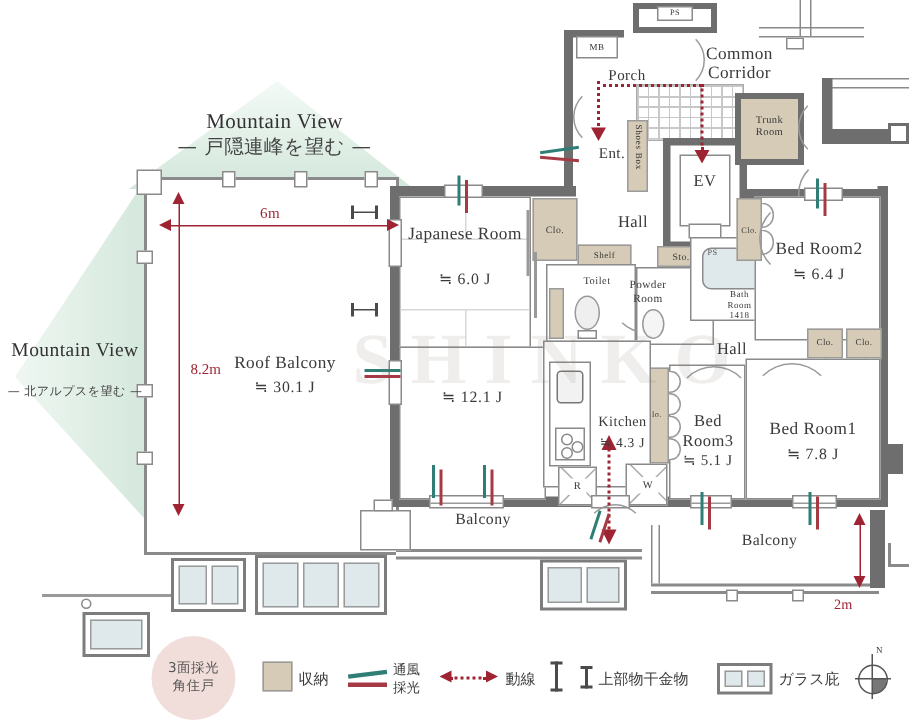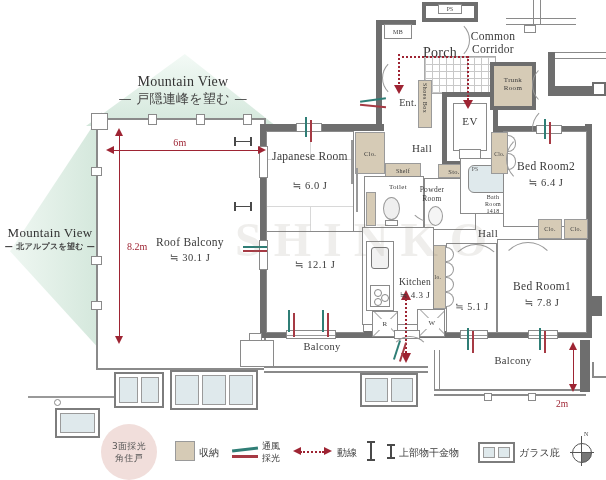--- a/index.html
+++ b/index.html
@@ -43,21 +43,21 @@
   <div class="abs" style="left:86px;top:54px;width:190px;height:72px;
               background:linear-gradient(to bottom,#f3faf6,#d3e7db);
               clip-path:polygon(52% 0%,100% 100%,0% 100%);"></div>
   <div class="abs lbl" style="left:108px;top:74px;width:150px;font-size:14px;color:#333;">Mountain View</div>
   <div class="abs lbl jp" style="left:108px;top:92px;width:150px;font-size:13px;color:#444;">— 戸隠連峰を望む —</div>
 
   <div class="abs" style="left:10px;top:112px;width:92px;height:240px;
               background:linear-gradient(to left,#d3e7db,#eff7f2);
               clip-path:polygon(100% 0%,0% 58%,100% 100%);"></div>
   <div class="abs lbl" style="left:2px;top:226px;width:96px;font-size:13px;color:#333;z-index:6;">Mountain View</div>
-  <div class="abs lbl jp" style="left:0px;top:242px;width:100px;font-size:8px;color:#444;z-index:6;font-weight:bold;">— 北アルプスを望む —</div>
+  <div class="abs lbl jp" style="left:0px;top:256px;width:100px;font-size:8px;color:#444;z-index:6;">— 北アルプスを望む —</div>
 
   <div class="abs thinbox" style="left:96px;top:118px;width:170px;height:252px;border-width:2.5px;"></div>
   <div class="abs post" style="left:91px;top:113px;width:17px;height:17px;"></div>
   <div class="abs post" style="left:148px;top:114px;width:9px;height:11px;"></div>
   <div class="abs post" style="left:196px;top:114px;width:9px;height:11px;"></div>
   <div class="abs post" style="left:243px;top:114px;width:9px;height:11px;"></div>
   <div class="abs post" style="left:91px;top:167px;width:11px;height:9px;"></div>
   <div class="abs post" style="left:91px;top:256px;width:11px;height:9px;"></div>
   <div class="abs post" style="left:91px;top:301px;width:11px;height:9px;"></div>
 
@@ -76,21 +76,21 @@
   <div class="abs thinbox lbl" style="left:438px;top:4px;width:24px;height:10px;border-width:1px;font-size:5.5px;line-height:9px;">
     <span>PS</span></div>
   <div class="abs arc" style="left:430px;top:20px;width:40px;height:40px;border-color:transparent #999 transparent transparent;"></div>
 
   <div class="abs thinbox lbl" style="left:384px;top:24px;width:28px;height:15px;border-width:1px;font-size:6px;line-height:14px;">
     <span>MB</span></div>
 
   <div class="abs grid" style="left:424px;top:56px;width:72px;height:38px;"></div>
 
   <div class="abs lbl" style="left:462px;top:30px;width:62px;font-size:11.5px;">Common Corridor</div>
-  <div class="abs lbl" style="left:420px;top:45px;width:40px;font-size:14px;">Porch</div>
+  <div class="abs lbl" style="left:398px;top:45px;width:40px;font-size:10px;">Porch</div>
   <div class="abs lbl" style="left:392px;top:97px;width:32px;font-size:10px;">Ent.</div>
 
   <div class="abs beige" style="left:418px;top:80px;width:14px;height:48px;">
     <span class="abs" style="left:3px;top:2px;font-size:6px;writing-mode:vertical-rl;letter-spacing:.5px;color:#333;">Shoes Box</span>
     </div>
 
   <div class="abs" style="left:442px;top:92px;width:56px;height:74px;background:#fff;border:5px solid #6e6e6e;box-sizing:border-box;"></div>
   <div class="abs thinbox" style="left:453px;top:103px;width:34px;height:48px;border-width:1.5px;"></div>
   <div class="abs thinbox" style="left:459px;top:149px;width:22px;height:10px;border-width:1.5px;"></div>
   <div class="abs lbl" style="left:450px;top:115px;width:40px;font-size:11px;">EV</div>
@@ -155,20 +155,21 @@
   <div class="abs beige lbl" style="left:538px;top:219px;width:24px;height:20px;font-size:6px;line-height:19px;">
     <span>Clo.</span></div>
   <div class="abs beige lbl" style="left:564px;top:219px;width:24px;height:20px;font-size:6px;line-height:19px;">
     <span>Clo.</span></div>
   <div class="abs scallop" style="left:540px;top:239px;width:10px;height:6px;"></div>
   <div class="abs scallop" style="left:551px;top:239px;width:10px;height:6px;"></div>
   <div class="abs scallop" style="left:566px;top:239px;width:10px;height:6px;"></div>
   <div class="abs scallop" style="left:577px;top:239px;width:10px;height:6px;"></div>
 
   <div class="abs room" style="left:446px;top:243px;width:51px;height:90px;"></div>
+  <div class="abs lbl" style="left:449px;top:275px;width:46px;font-size:11px;z-index:7;">Bed Room3</div>
   <div class="abs sz" style="left:449px;top:301px;width:46px;font-size:10px;z-index:7;">≒ 5.1 J</div>
   <div class="abs beige lbl" style="left:426px;top:245px;width:20px;height:64px;font-size:5.5px;line-height:62px;">
     <span>Clo.</span></div>
   <div class="abs scallopR" style="left:446px;top:247px;width:8px;height:15px;"></div>
   <div class="abs scallopR" style="left:446px;top:262px;width:8px;height:15px;"></div>
   <div class="abs scallopR" style="left:446px;top:277px;width:8px;height:15px;"></div>
   <div class="abs scallopR" style="left:446px;top:292px;width:8px;height:15px;"></div>
   <div class="abs arc" style="left:450px;top:244px;width:52px;height:52px;border-color:#999 transparent transparent transparent;"></div>
 
   <div class="abs room" style="left:497px;top:239px;width:90px;height:94px;"></div>

